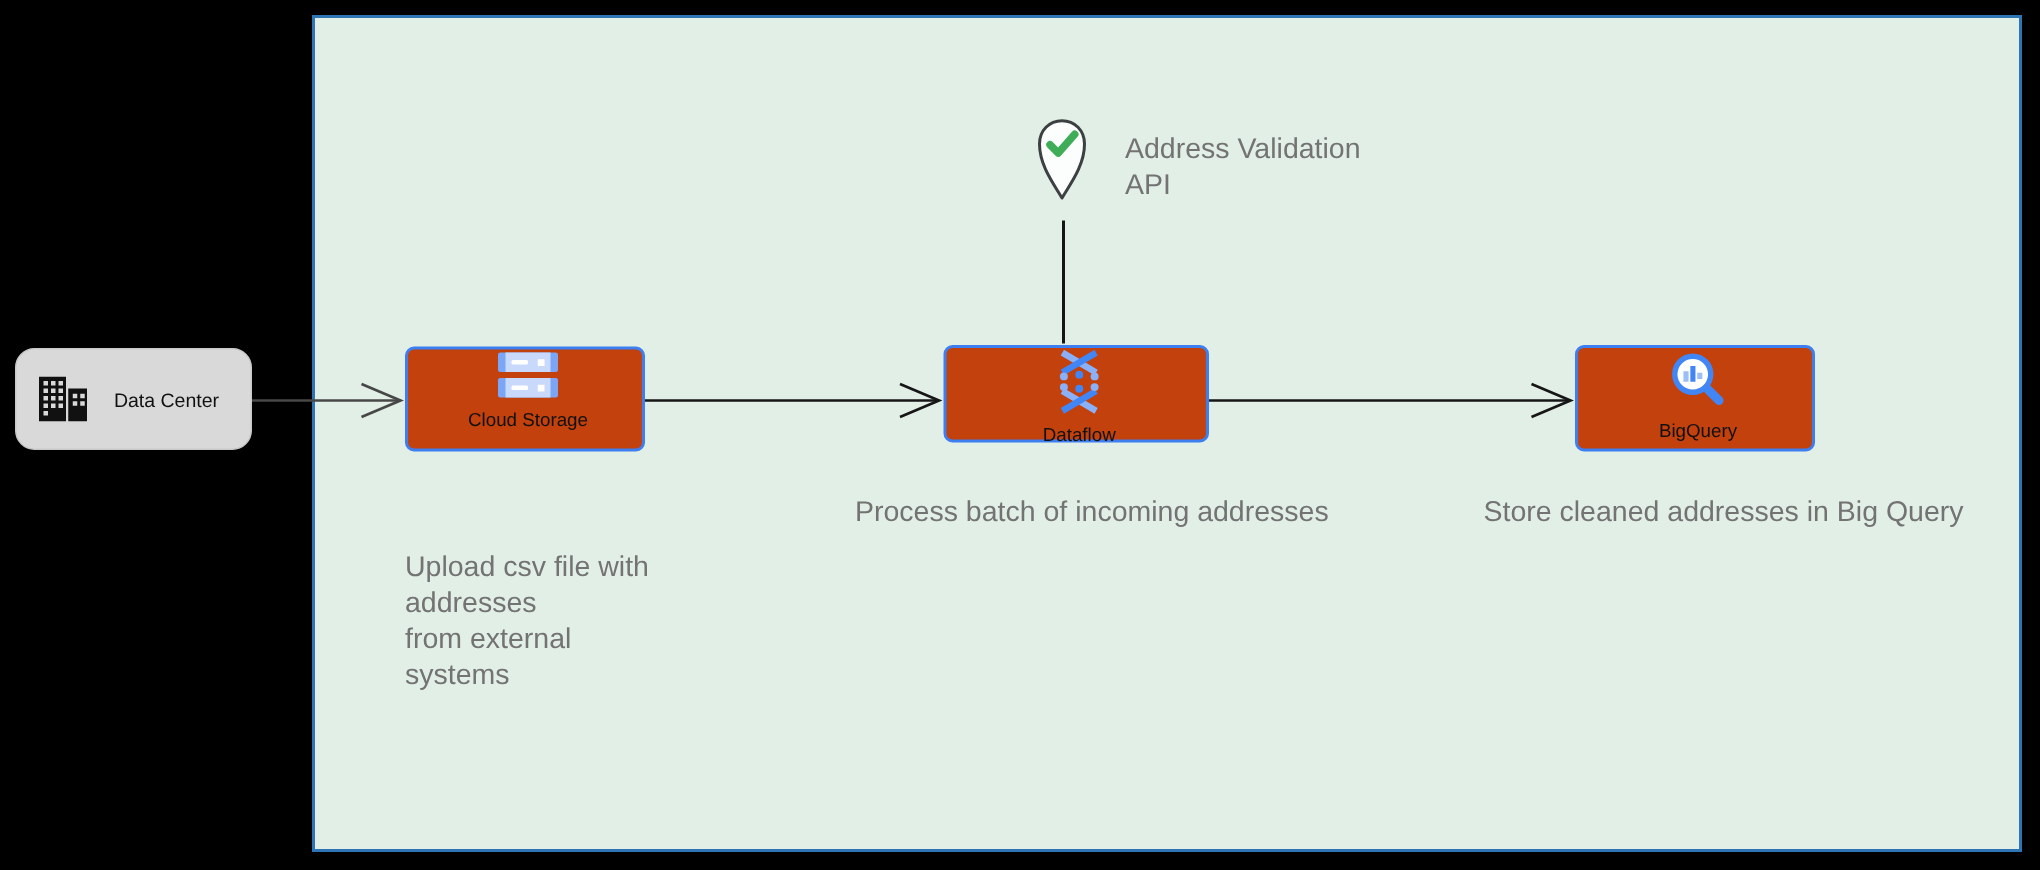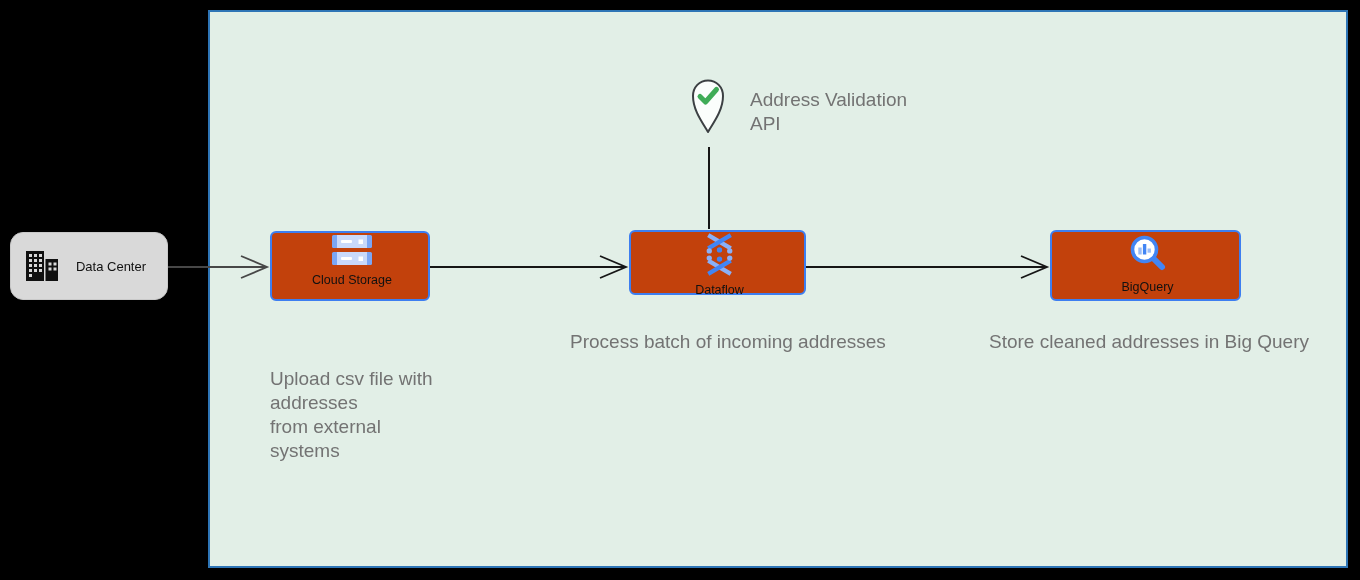--- a/index.html
+++ b/index.html
@@ -19,21 +19,21 @@
   .node .label{flex:1;text-align:center;font-size:12.5px;color:#111;white-space:nowrap;}
   .service{
     background:#c2410c;border:2.5px solid #3D7EF0;border-radius:6px;flex-direction:column;
   }
   .gray{
     background:#D9D9D9;border:1px solid #c9c9c9;border-radius:13px;
   }
   #node-datacenter{left:10px;top:232px;width:158px;height:68px;}
   #node-cloudstorage{left:270px;top:231px;width:160px;height:70px;}
   #node-dataflow{left:629px;top:230px;width:177px;height:65px;}
-  #node-bigquery{left:1050px;top:230px;width:191px;height:71px;}
+  #node-bigquery{left:1050px;top:230px;width:160px;height:71px;}
   .icon{flex:0 0 auto;display:block;}
   .note{
     position:absolute;font-size:19px;line-height:24px;white-space:pre-line;color:#737373;
   }
   #note-upload{left:270px;top:331px;margin-top:36px;}
   #note-process{left:570px;top:330px;}
   #note-store{left:989px;top:330px;}
   #note-api{left:750px;top:88px;}
   .pin{position:absolute;left:688px;top:78px;width:40px;height:58px;}
 </style>

